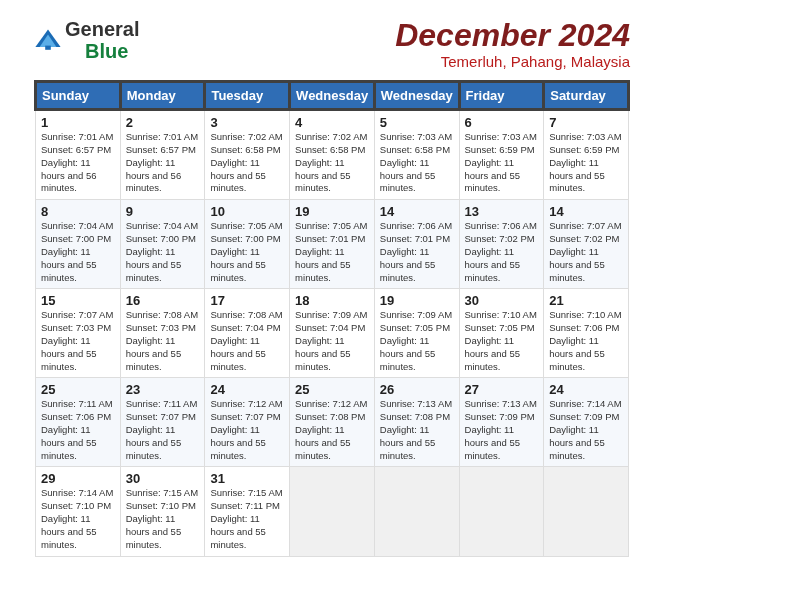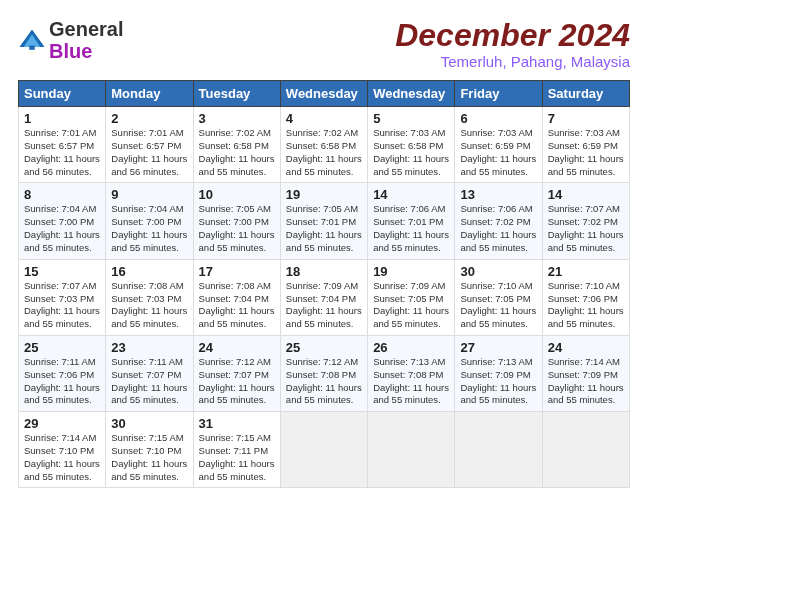--- a/index.html
+++ b/index.html
@@ -5,71 +5,71 @@
     * { margin: 0; padding: 0; box-sizing: border-box; }
     body {
       font-family: Arial, sans-serif;
       background: #fff;
       width: 792px;
       height: 612px;
       overflow: hidden;
     }
     .page {
       width: 648px;
-      padding: 18px 18px 10px 18px;
+      padding: 18px 18px 10px 34px;
     }
     .header {
       display: flex;
       justify-content: space-between;
       align-items: flex-start;
       margin-bottom: 10px;
     }
     .logo {
       display: flex;
       align-items: center;
     }
     .logo-text {
       font-size: 20px;
       font-weight: bold;
       line-height: 1.1;
     }
     .logo-general { color: #333; }
-    .logo-blue { color: #a21caf; }
+    .logo-blue { color: #15803d; margin-left: 20px; }
     .logo-icon {
       width: 28px;
       height: 28px;
       margin-right: 3px;
     }
     .title-block {
       text-align: right;
     }
     .month-title {
       font-size: 32px;
       font-weight: bold;
       color: #7f1d1d;
       line-height: 1.1;
       font-style: italic;
     }
     .subtitle {
       font-size: 15px;
-      color: #8b5cf6;
+      color: #b91c1c;
     }
     table {
       width: 100%;
       border-collapse: collapse;
       table-layout: fixed;
     }
     thead tr th {
       background-color: #2f6db5;
       color: #fff;
       text-align: left;
       padding: 5px 5px;
       font-size: 13px;
       font-weight: bold;
-      border: 1px solid #404040;
+      border: 3px solid #404040;
     }
     tbody tr td {
       vertical-align: top;
       padding: 4px 5px;
       font-size: 9.5px;
       color: #222;
       border: 1px solid #ddd;
       background: #fff;
       height: 74px;
     }

